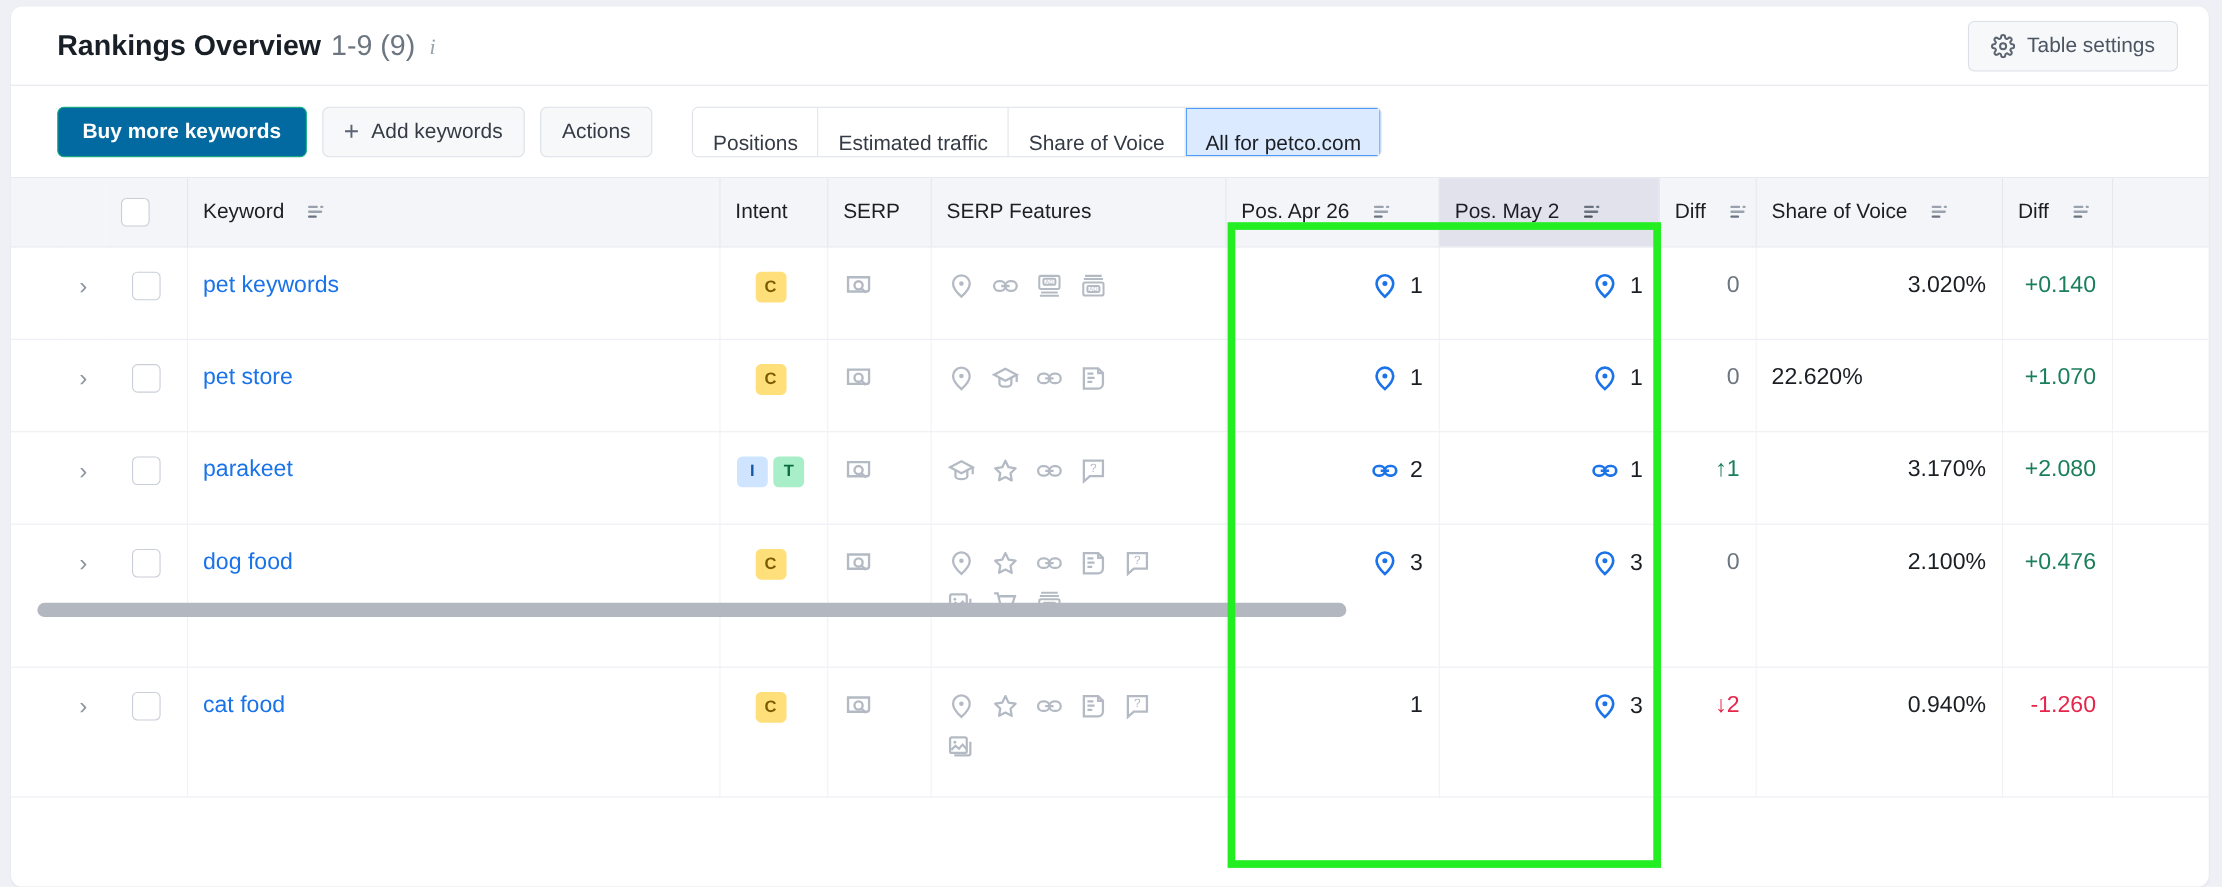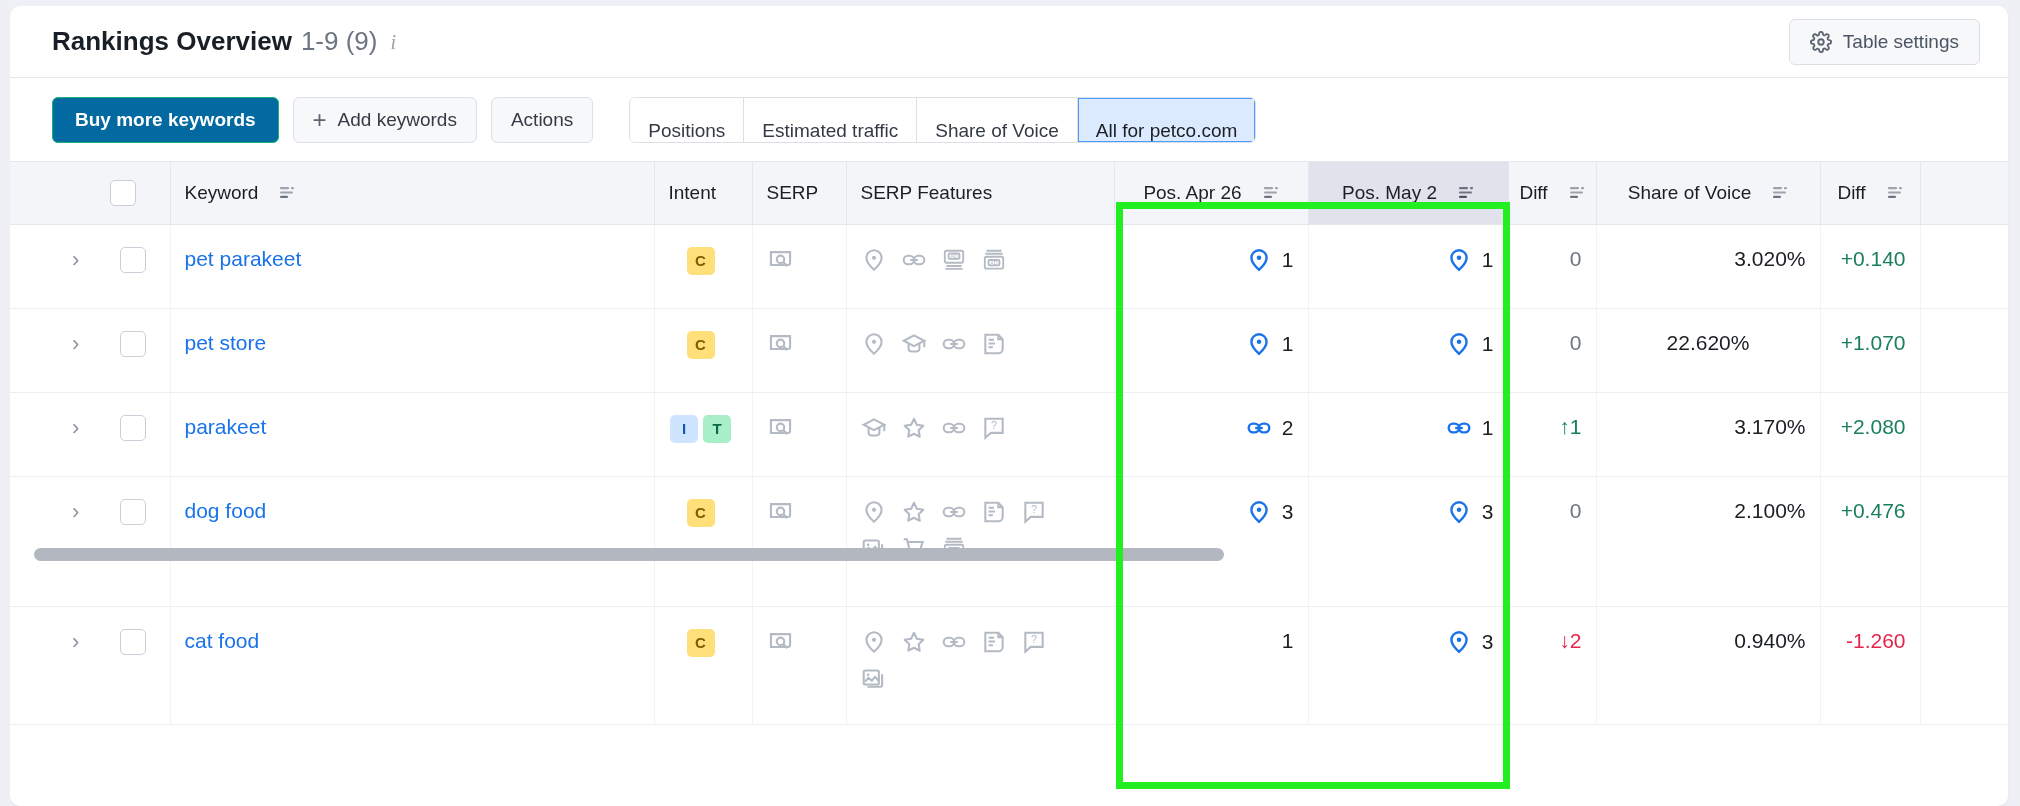--- a/index.html
+++ b/index.html
@@ -79,21 +79,21 @@
   
   .tbl { width: 100%; border-collapse: collapse; table-layout: fixed; }
   .thead-row { height: 62px; background: #f4f5f9; }
   .thead-row th {
     font-size: 19px; font-weight: normal; color: #1b1f24;
     border-right: 1px solid #e5e7ef; border-bottom: 1px solid #e5e7ef;
     padding: 0 14px; vertical-align: middle;
   }
   th.lead, td.lead { border-right: none; }
   .hcell { display: flex; align-items: center; gap: 20px; }
-  .hcell.right { justify-content: center; }
+  .hcell.right { justify-content: flex-start; }
   .hcell.center { justify-content: flex-start; }
   .sorticon { display: inline-block; width: 17px; }
   .hl-col { background: #e2e2ec; }
   .ck {
     width: 26px; height: 26px; border: 1px solid #c9ced8;
     border-radius: 5px; background: #fff; display: inline-block; cursor: pointer;
   }
   tbody td {
     border-bottom: 1px solid #eceef3;
     border-right: 1px solid #f1f2f6;
@@ -307,21 +307,21 @@
     <tbody id="tbody">
         <tr>
     <td class="lead"></td>
     <td class="lead cellpad">
       <span class="chev">›</span>
     </td>
     <td class="cellpad" style="text-align:center">
       <span class="ck"></span>
     </td>
     <td class="cellpad">
-      <span class="kw">pet parakeet</span>
+      <span class="kw">pet keywords</span>
     </td>
     <td class="cellpad" style="text-align:center">
       <span class="badge b-C">C</span>
     </td>
     <td class="cellpad" style="text-align:center">
       <span><svg width="27" height="27" viewBox="0 0 24 24" fill="none" stroke="#b4bac4" stroke-width="1.9">
                 <path d="M3.5 4.5h17v9.5a2 2 0 0 1-2 2H3.5z"></path>
                 <circle cx="12" cy="11" r="3.3"></circle>
                 <path d="M14.6 13.6 18 17"></path>
               </svg></span>
@@ -454,21 +454,21 @@
         <span>
                 <svg width="26" height="26" viewBox="0 0 24 24" fill="none" stroke="#1a73e8" stroke-width="2.2">
                   <path d="M12 21s7-6.1 7-11a7 7 0 1 0-14 0c0 4.9 7 11 7 11z"></path>
                   <circle cx="12" cy="10" r="2.1" fill="#1a73e8" stroke="none"></circle>
                 </svg>
               </span>
         <span>1</span>
       </div>
     </td>
     <td class="cellpad zero" style="text-align:right">0</td>
-    <td class="cellpad" style="text-align:center">22.620%</td>
+    <td class="cellpad" style="text-align:left">22.620%</td>
     <td class="cellpad up" style="text-align:right">+1.070</td>
     <td class="cellpad"></td>
   </tr>
         <tr>
     <td class="lead"></td>
     <td class="lead cellpad">
       <span class="chev">›</span>
     </td>
     <td class="cellpad" style="text-align:center">
       <span class="ck"></span>

